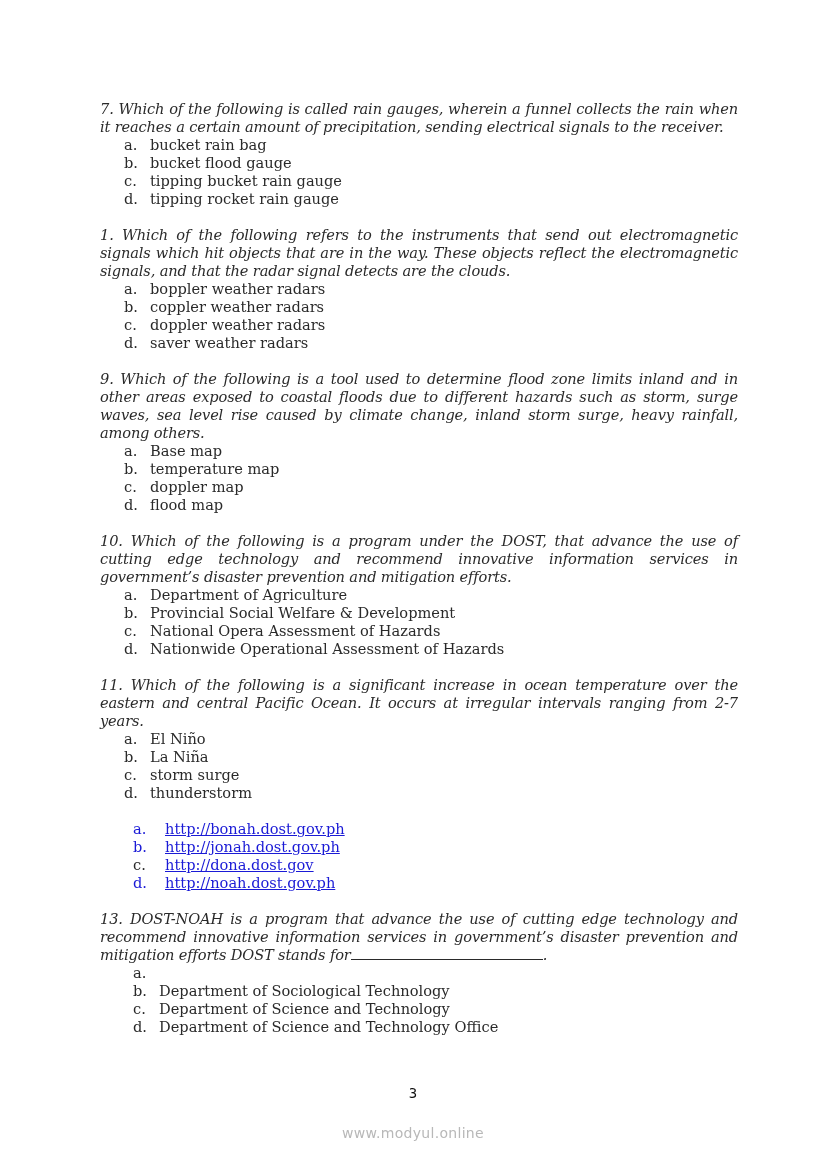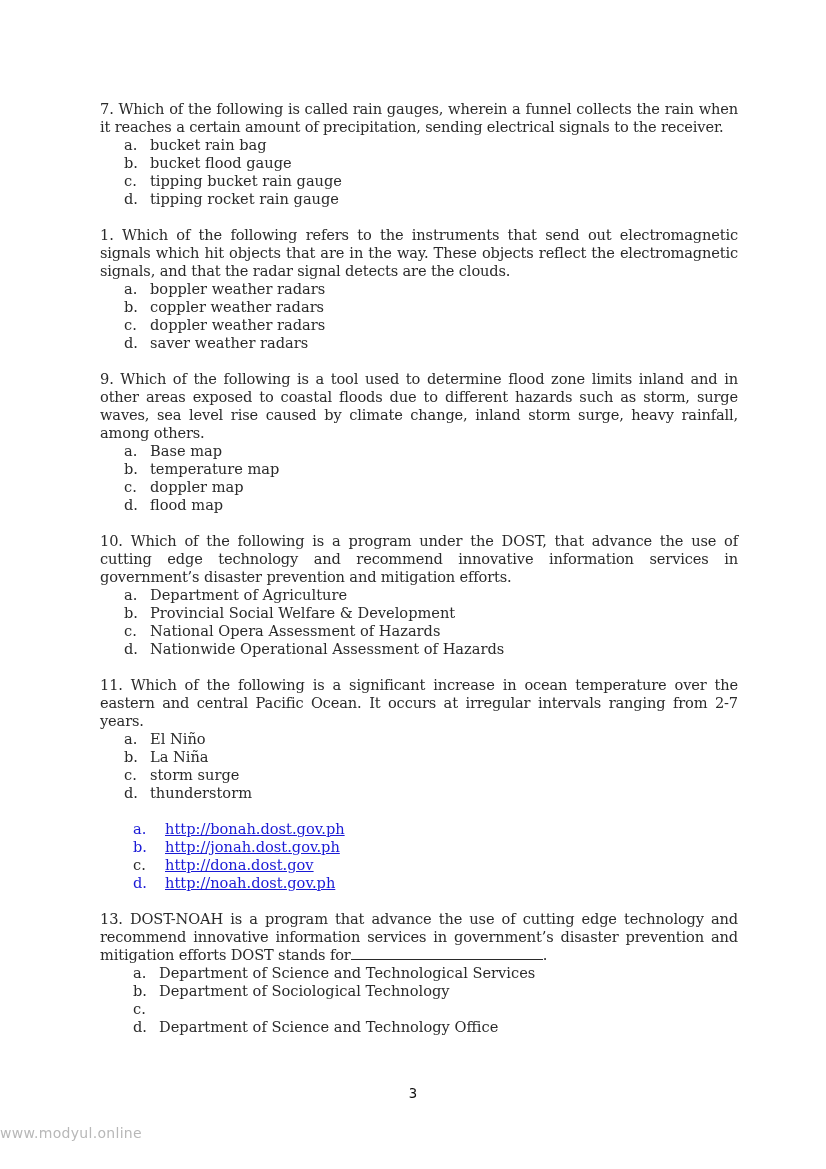--- a/index.html
+++ b/index.html
@@ -3,35 +3,35 @@
 <meta charset="utf-8">
 <style>
   html, body { margin: 0; padding: 0; background: #ffffff; }
   body { width: 826px; height: 1169px; position: relative; overflow: hidden; }
   .page {
     position: absolute; left: 100px; top: 100px; width: 638px;
     font-family: "DejaVu Serif", "Liberation Serif", serif;
     font-size: 14.6px; line-height: 18px; color: #2a2a2a;
   }
   .question { margin-bottom: 18px; }
-  .stem { text-align: justify; text-align-last: left; letter-spacing: -0.15px; }
+  .stem { text-align: justify; text-align-last: left; letter-spacing: -0.15px; font-style: italic; }
   .options { list-style: none; margin: 0; padding: 0; }
   .option { display: flex; padding-left: 24px; }
   .option .letter { width: 26px; flex: none; }
   .q13 .option .letter, .q12 .option .letter { width: 26px; }
   .q12 .option, .q13 .option { padding-left: 33px; }
   .link { color: #1a1ad6; text-decoration: underline; margin-left: 6px; }
   .letter.blue { color: #1a1ad6; }
   .blank { display: inline-block; width: 192px; border-bottom: 1px solid #2a2a2a; height: 13px; vertical-align: baseline; }
   .page-number {
     position: absolute; top: 1085px; left: 0; width: 826px; text-align: center;
     font-family: "DejaVu Sans Mono", monospace; font-size: 14px; color: #111;
   }
   .watermark {
-    position: absolute; top: 1125px; left: 0; width: 826px; 
+    position: absolute; top: 1125px; left: 0; width: 826px; text-align: center;
     font-family: "DejaVu Sans", sans-serif; font-size: 14px; color: #b8b8b8; letter-spacing: 0.3px;
   }
 </style>
 </head>
 <body>
 
 <div class="page">
 
   <div class="question">
     <div class="stem">7. Which of the following is called rain gauges, wherein a funnel collects the rain when it reaches a certain amount of precipitation, sending electrical signals to the receiver.</div>
@@ -162,28 +162,28 @@
           <span class="link">http://noah.dost.gov.ph</span>
         </li>
     </ul>
   </div>
 
   <div class="question q13">
     <div class="stem"><span>13. DOST-NOAH is a program that advance the use of cutting edge technology and recommend innovative information services in government’s disaster prevention and mitigation efforts DOST stands for</span><span class="blank"></span><span>.</span></div>
     <ul class="options">
       <li class="option">
           <span class="letter">a.</span>
-          <span>Department of Science and Technological Services</span>
         </li>
       <li class="option">
           <span class="letter">b.</span>
           <span>Department of Sociological Technology</span>
         </li>
       <li class="option">
           <span class="letter">c.</span>
+          <span>Department of Science and Technology</span>
         </li>
       <li class="option">
           <span class="letter">d.</span>
           <span>Department of Science and Technology Office</span>
         </li>
     </ul>
   </div>
 
 </div>
 

